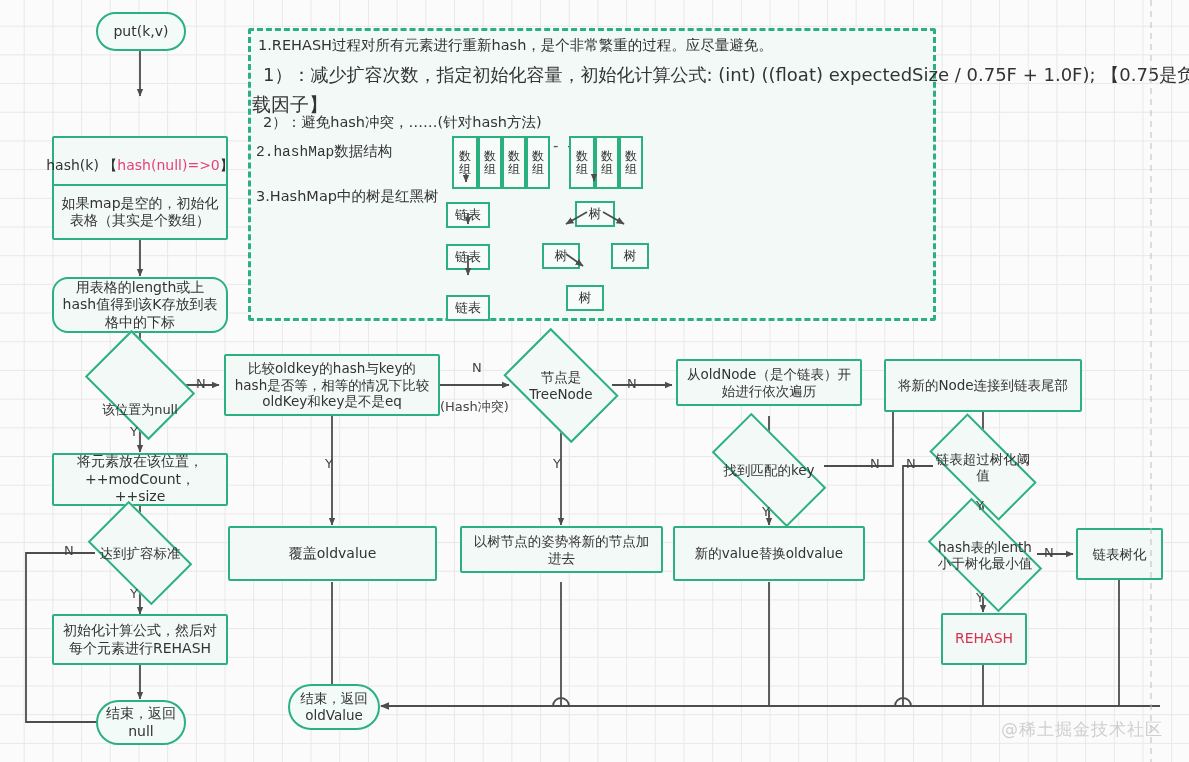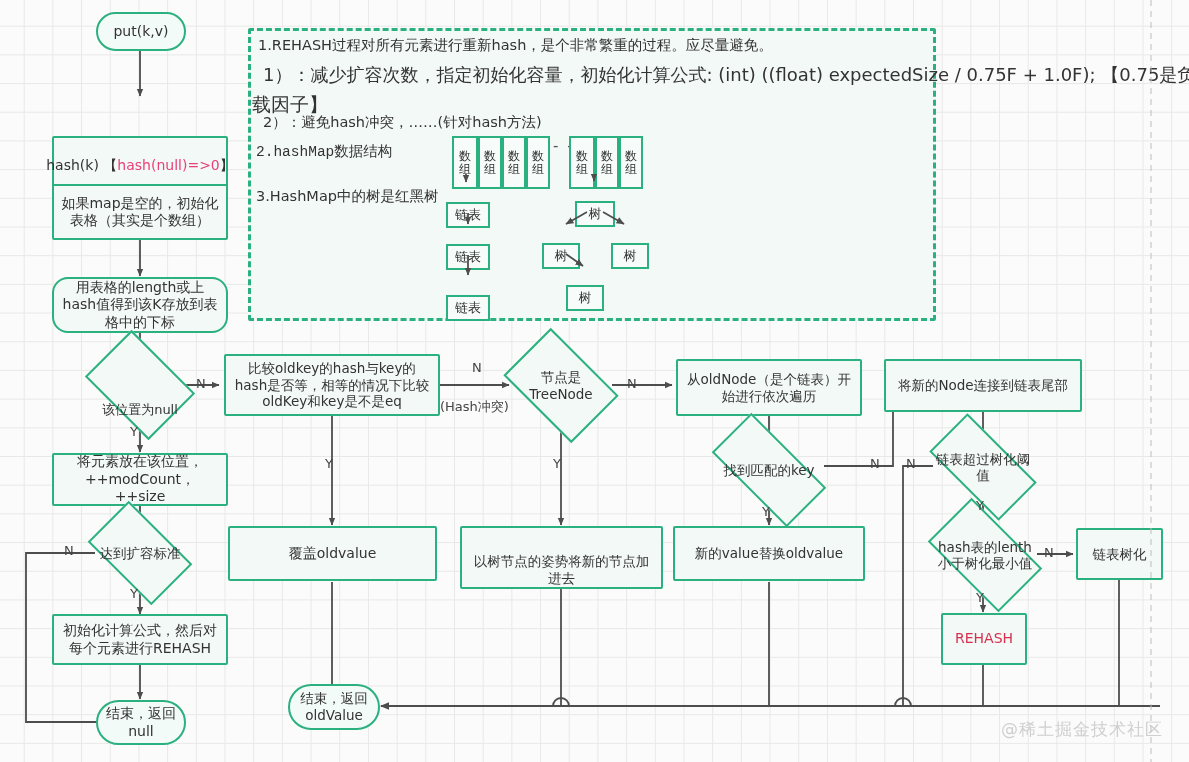--- a/index.html
+++ b/index.html
@@ -187,21 +187,21 @@
 
   <div class="node rect" style="left:224px;top:354px;width:216px;height:62px;font-size:13.5px;">
     <span class="txt">比较oldkey的hash与key的hash是否等，相等的情况下比较oldKey和key是不是eq</span>
   </div>
 
   <div class="diamond" style="left:513px;top:352px;width:96px;height:67px;font-size:13.5px;">
     <div class="dshape"></div>
     <div class="dtxt">节点是TreeNode</div>
   </div>
 
-  <div class="node rect" style="left:676px;top:359px;width:186px;height:57px;font-size:13.5px;">
+  <div class="node rect" style="left:676px;top:359px;width:186px;height:47px;font-size:13.5px;">
     <span class="txt">从oldNode（是个链表）开始进行依次遍历</span>
   </div>
 
   <div class="node rect" style="left:884px;top:359px;width:198px;height:53px;font-size:13.5px;">
     <span class="txt">将新的Node连接到链表尾部</span>
   </div>
 
   <div class="diamond" style="left:716px;top:442px;width:106px;height:56px;font-size:13.5px;">
     <div class="dshape"></div>
     <div class="dtxt">找到匹配的key</div>
@@ -214,21 +214,21 @@
 
   <div class="diamond" style="left:935px;top:524px;width:100px;height:62px;font-size:13.5px;">
     <div class="dshape"></div>
     <div class="dtxt">hash表的lenth小于树化最小值</div>
   </div>
 
   <div class="node rect" style="left:228px;top:526px;width:209px;height:55px;font-size:14px;">
     <span class="txt">覆盖oldvalue</span>
   </div>
 
-  <div class="node rect" style="left:460px;top:526px;width:203px;height:63px;font-size:13.5px;align-items:flex-end;">
+  <div class="node rect" style="left:460px;top:526px;width:203px;height:47px;font-size:13.5px;">
     <span class="txt">以树节点的姿势将新的节点加进去</span>
   </div>
 
   <div class="node rect" style="left:673px;top:526px;width:192px;height:55px;font-size:13.5px;">
     <span class="txt">新的value替换oldvalue</span>
   </div>
 
   <div class="node rect" style="left:1076px;top:528px;width:87px;height:52px;font-size:13.5px;">
     <span class="txt">链表树化</span>
   </div>

